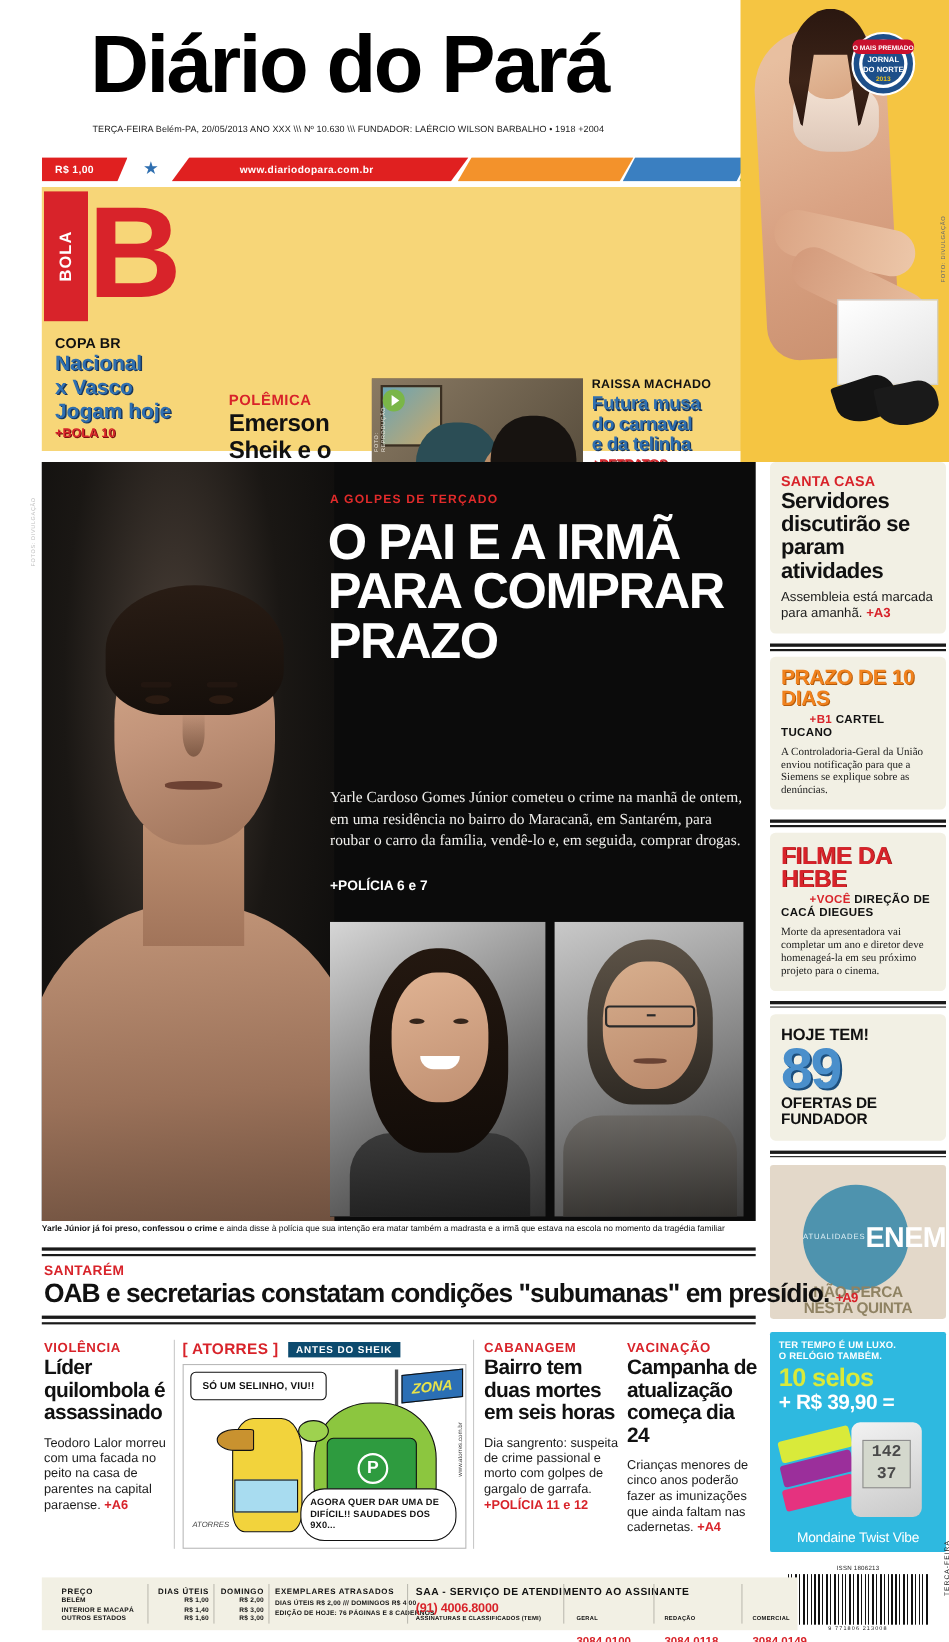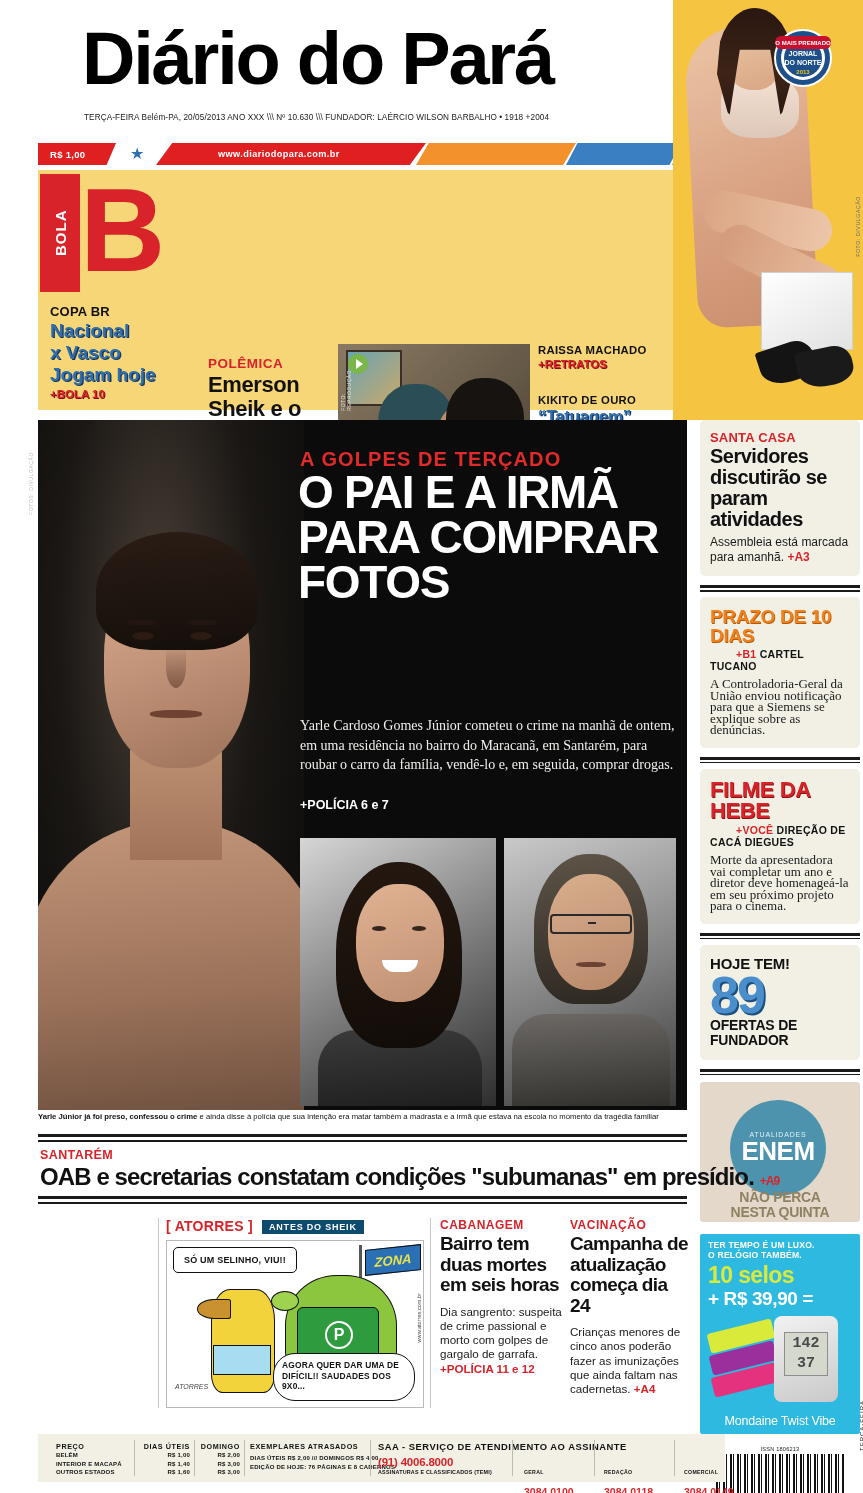--- a/index.html
+++ b/index.html
@@ -200,21 +200,21 @@
   .mug-eyeR { position:absolute; left:152px; top:212px; width:22px; height:8px; background:#2b1b12; border-radius:50%; }
   .mug-brL { position:absolute; left:90px; top:200px; width:28px; height:5px; background:#221610; border-radius:3px; }
   .mug-brR { position:absolute; left:150px; top:200px; width:28px; height:5px; background:#221610; border-radius:3px; }
   .mug-nose { position:absolute; left:128px; top:226px; width:20px; height:42px; background:linear-gradient(180deg,rgba(0,0,0,0),rgba(70,42,26,.5)); border-radius:0 0 50% 50%; }
   .mug-mouth { position:absolute; left:112px; top:290px; width:52px; height:8px; background:#6d4233; border-radius:40%; }
   .mug-credit {
     position:absolute; left:-10px; top:28px; font-size:5px; color:#bdbdbd; letter-spacing:.6px;
     writing-mode: vertical-rl; transform: rotate(180deg);
   }
 
-  .mk-kicker { position:absolute; left:300px; top:448px; font-size:20px; font-weight:bold; color:#e12b2b; letter-spacing:1.1px; z-index:3; }
+  .mk-kicker { position:absolute; left:300px; top:448px; font-size:11px; font-weight:bold; color:#e12b2b; letter-spacing:1.1px; z-index:3; }
   .mk-head {
     position:absolute; left:298px; top:470px; width:392px;
     color:#fff; font-size:46px; font-weight:bold; line-height:45px; letter-spacing:-1.3px; z-index:3;
     font-family:"Liberation Sans", sans-serif;
   }
   .mk-body {
     position:absolute; left:300px; top:716px; width:376px;
     color:#f0efec; font-size:14px; line-height:19.5px;
     font-family:"Liberation Serif", serif; z-index:3;
   }
@@ -241,32 +241,32 @@
   
   .rail { position:absolute; left:700px; top:420px; width:160px; }
   .rail-card { background:#f2f0e4; border-radius:5px; padding:10px 10px 12px 10px; margin-bottom:0; }
   .rail-sep { height:3px; background:#1a1a1a; margin:9px 0; position:relative; }
   .rail-sep::after { content:""; position:absolute; left:0; right:0; top:5px; height:1.5px; background:#1a1a1a; }
   .rk-red { font-size:13px; font-weight:bold; color:#d8232a; letter-spacing:.2px; }
   .rk-orange { font-size:19px; font-weight:bold; color:#f0821e; letter-spacing:-.3px; line-height:19px; text-shadow: .8px .8px 0 #b55a0a; }
   .rk-redbig { font-size:22px; font-weight:bold; color:#d8232a; letter-spacing:-.4px; line-height:21px; text-shadow:.8px .8px 0 #8c1212; }
   .rh-black { font-size:20px; font-weight:bold; color:#111; line-height:21px; letter-spacing:-.5px; margin-top:1px; }
   .rb-text { font-size:12px; color:#1a1a1a; line-height:14.5px; margin-top:5px; }
-  .rb-serif { font-size:13px; color:#1a1a1a; line-height:11.6px; margin-top:6px; font-family:"Liberation Serif", serif; }
+  .rb-serif { font-size:10px; color:#1a1a1a; line-height:11.6px; margin-top:6px; font-family:"Liberation Serif", serif; }
   .rb-ref { color:#d8232a; font-weight:bold; }
   .sub-bold { font-size:10.5px; font-weight:bold; color:#111; letter-spacing:.3px; line-height:12px; margin-top:3px; }
   .sub-ref { color:#d8232a;margin-left:26px; }
   .hoje-kicker { font-size:15px; font-weight:bold; color:#111; letter-spacing:-.2px; }
   .hoje-num { font-size:52px; font-weight:bold; color:#4a8fcb; line-height:46px; text-shadow:1.8px 1.8px 0 #1d4f7d; letter-spacing:-2px; }
   .hoje-sub { font-size:14px; font-weight:bold; color:#111; line-height:15px; letter-spacing:-.2px; }
 
   .enem-ad { margin-top:10px; background:#e3d8c9; border-radius:3px; height:140px; position:relative; overflow:hidden; }
   .enem-circle {
     position:absolute; left:30px; top:18px; width:96px; height:96px; border-radius:50%;
-    background:#4e93ae; display:flex; flex-direction:column; align-items:center; justify-content:center;
+    background:#4e93ae; display:flex; align-items:center; justify-content:space-between;
   }
   .enem-small { font-size:7px; color:#dff0f5; letter-spacing:.8px; }
   .enem-big { font-size:26px; font-weight:bold; color:#fff; line-height:26px; letter-spacing:-.5px; }
   .enem-tag { position:absolute; left:0; right:0; top:108px; text-align:center; font-size:14px; font-weight:bold; color:#8f8262; line-height:15px; letter-spacing:-.3px; }
 
   .watch-ad { margin-top:12px; background:#2eb9e0; border-radius:2px; height:200px; position:relative; overflow:hidden; }
   .wa-top { position:absolute; left:8px; top:6px; right:6px; font-size:8.6px; font-weight:bold; color:#fff; line-height:10px; letter-spacing:.2px; }
   .wa-selos { position:absolute; left:8px; top:28px; font-size:23px; font-weight:bold; color:#d9ea3a; letter-spacing:-.6px; }
   .wa-price { position:absolute; left:8px; top:54px; font-size:19px; font-weight:bold; color:#fff; letter-spacing:-.4px; }
   .wa-band1 { position:absolute; left:8px; top:92px; width:66px; height:20px; background:#d9ea3a; border-radius:3px; transform:rotate(-14deg); }
@@ -417,20 +417,25 @@
       <div class="kiss-table"></div>
       <div class="play-circle">
           <div class="play-tri"></div>
         </div>
     </div>
     <div class="kiss-credit">FOTO: REPRODUÇÃO</div>
 
     <div class="teaser-r">
       <div>
         <div class="tr-kicker">RAISSA MACHADO</div>
+        <div class="tr-head">
+          <div>Futura musa</div>
+          <div>do carnaval</div>
+          <div>e da telinha</div>
+        </div>
         <div class="tr-ref">+RETRATOS</div>
       </div>
       <div class="tr-sep"></div>
       <div style="margin-top:24px">
         <div class="tr-kicker">KIKITO DE OURO</div>
         <div class="tr-head">
           <div>“Tatuagem”</div>
           <div>vence em</div>
           <div>Gramado</div>
         </div>
@@ -453,21 +458,21 @@
       <div class="mug-nose"></div>
       <div class="mug-mouth"></div>
     </div>
   </div>
   <div class="mug-credit" style="position:absolute;left:28px;top:452px;z-index:5;">FOTOS: DIVULGAÇÃO</div>
 
   <div class="mk-kicker">A GOLPES DE TERÇADO</div>
   <div class="mk-head">
     <div>O PAI E A IRMÃ</div>
     <div>PARA COMPRAR</div>
-    <div>FOTOS</div>
+    <div>PRAZO</div>
   </div>
   <div class="mk-body">Yarle Cardoso Gomes Júnior cometeu o crime na manhã de ontem, em uma residência no bairro do Maracanã, em Santarém, para roubar o carro da família, vendê-lo e, em seguida, comprar drogas.</div>
   <div class="mk-ref">+POLÍCIA 6 e 7</div>
 
   <div class="photo-b">
     <div class="pb-bg"></div>
       <div class="pb-body"></div>
       <div class="pb-hair"></div>
       <div class="pb-face"></div>
     <div class="pb-eyeL"></div>
@@ -570,20 +575,27 @@
   <div class="rule-d"></div>
   <div class="rule-d2"></div>
   <div class="sant-kicker">SANTARÉM</div>
   <div class="sant-head">
     <span>OAB e secretarias constatam condições "subumanas" em presídio.</span>
     <span class="sant-ref">+A9</span>
   </div>
   <div class="rule-e"></div>
   <div class="rule-e2"></div>
 
+  <div class="col" style="left:40px;width:112px;">
+    <div class="c-kicker">VIOLÊNCIA</div>
+    <div class="c-head">Líder quilombola é assassinado</div>
+    <div class="c-body">
+      <span>Teodoro Lalor morreu com uma facada no peito na casa de parentes na capital paraense. </span><span class="c-ref">+A6</span>
+    </div>
+  </div>
   <div class="vline" style="left:158px;"></div>
 
   <div class="cartoon">
     <div class="ct-brand">[ ATORRES ]</div>
     <div class="ct-tag">ANTES DO SHEIK</div>
     <div class="ct-frame">
       <div class="ct-pole"></div>
       <div class="ct-flag">ZONA</div>
       <div class="ct-pig"></div>
       <div class="ct-pig-shirt"></div>

